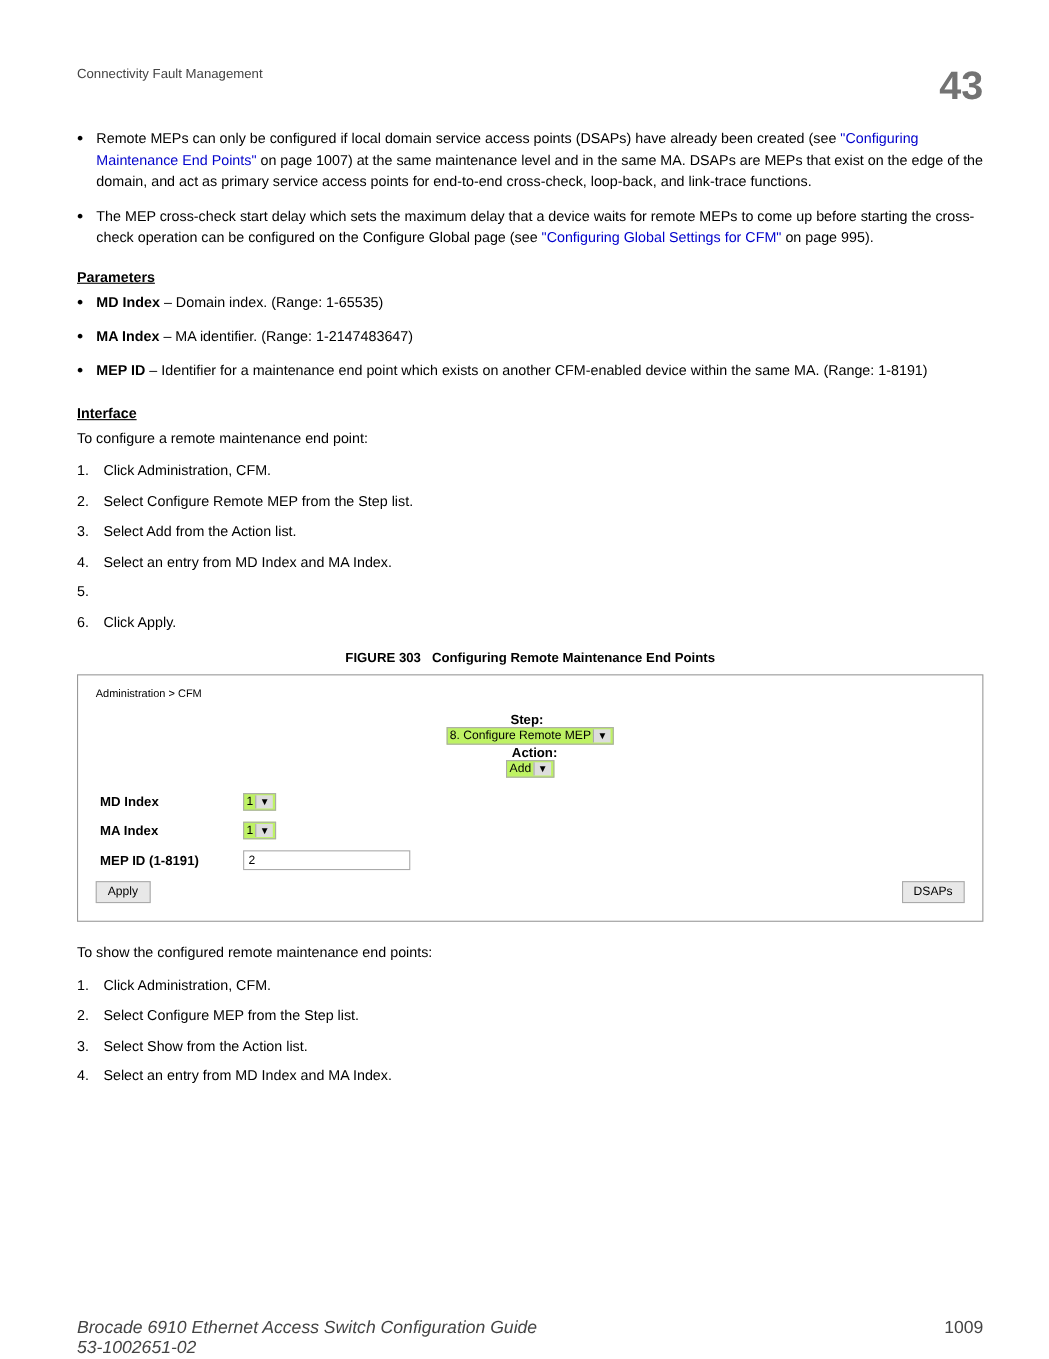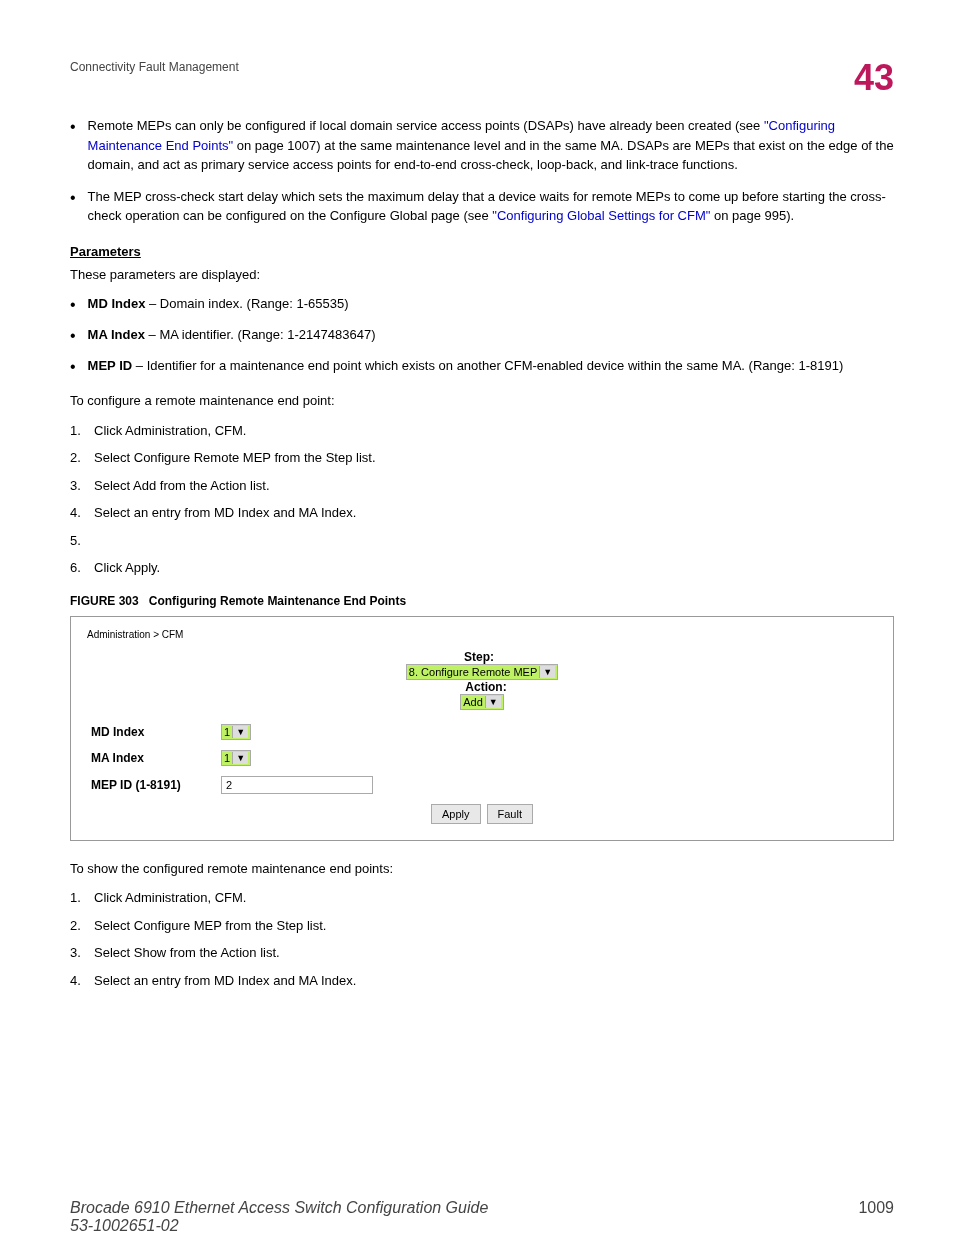--- a/index.html
+++ b/index.html
@@ -31,21 +31,21 @@
     }
 
     .page-header-left {
       font-size: 12px;
       color: #444;
     }
 
     .page-number {
       font-size: 36px;
       font-weight: bold;
-      color: #be185d;
+      color: #737373;
       line-height: 1;
     }
 
     
     .content {
       margin-top: 10px;
     }
 
     
     .bullet-list {
@@ -135,20 +135,21 @@
     .numbered-list li .step-num {
       min-width: 24px;
       font-size: 13px;
     }
 
     
     .figure-label {
       font-weight: bold;
       font-size: 12px;
       margin: 16px 0 8px 0;
+      text-align: center;
     }
 
     
     .figure-box {
       border: 1px solid #999;
       padding: 12px 16px 16px 16px;
       margin-bottom: 18px;
       background: #fff;
     }
 
@@ -212,21 +213,21 @@
 
     .fig-input {
       border: 1px solid #aaa;
       font-size: 11px;
       padding: 2px 4px;
       min-width: 70px;
     }
 
     .fig-buttons {
       display: flex;
-      justify-content: center;
+      justify-content: space-between;
       margin-top: 8px;
       gap: 6px;
     }
 
     .fig-btn {
       border: 1px solid #aaa;
       background: #e8e8e8;
       font-size: 11px;
       padding: 3px 10px;
       cursor: pointer;
@@ -272,40 +273,40 @@
         </span>
       </li>
       <li>
         <span class="bullet-text">
           The MEP cross-check start delay which sets the maximum delay that a device waits for remote MEPs to come up before starting the cross-check operation can be configured on the Configure Global page (see <a class="link">"Configuring Global Settings for CFM"</a> on page 995).
         </span>
       </li>
     </ul>
 
     <div class="section-header">Parameters</div>
-    <div class="section-subtitle">These parameters are displayed:</div>
 
     <ul class="param-list">
       <li>
         <span class="bullet-text">
           <span class="param-name">MD Index</span><span> – Domain index. (Range: 1-65535)</span>
         </span>
       </li>
       <li>
         <span class="bullet-text">
           <span class="param-name">MA Index</span><span> – MA identifier. (Range: 1-2147483647)</span>
         </span>
       </li>
       <li>
         <span class="bullet-text">
           <span class="param-name">MEP ID</span><span> – Identifier for a maintenance end point which exists on another CFM-enabled device within the same MA. (Range: 1-8191)</span>
         </span>
       </li>
     </ul>
 
+    <div class="section-header">Interface</div>
     <div class="section-subtitle">To configure a remote maintenance end point:</div>
 
     <ol class="numbered-list">
       <li>
         <span class="step-num">1.</span>
         <span>Click Administration, CFM.</span>
       </li>
       <li>
         <span class="step-num">2.</span>
         <span>Select Configure Remote MEP from the Step list.</span>
@@ -369,21 +370,21 @@
 
         <div class="fig-field-row">
           <span class="fig-field-label">MEP ID (1-8191)</span>
           <input class="fig-input" type="text" value="2" style="">
         </div>
 
       </div>
 
       <div class="fig-buttons">
         <button class="fig-btn">Apply</button>
-        <button class="fig-btn">Fault</button>
+        <button class="fig-btn">DSAPs</button>
       </div>
 
     </div>
 
     <div class="section-subtitle">To show the configured remote maintenance end points:</div>
 
     <ol class="numbered-list">
       <li>
         <span class="step-num">1.</span>
         <span>Click Administration, CFM.</span>

